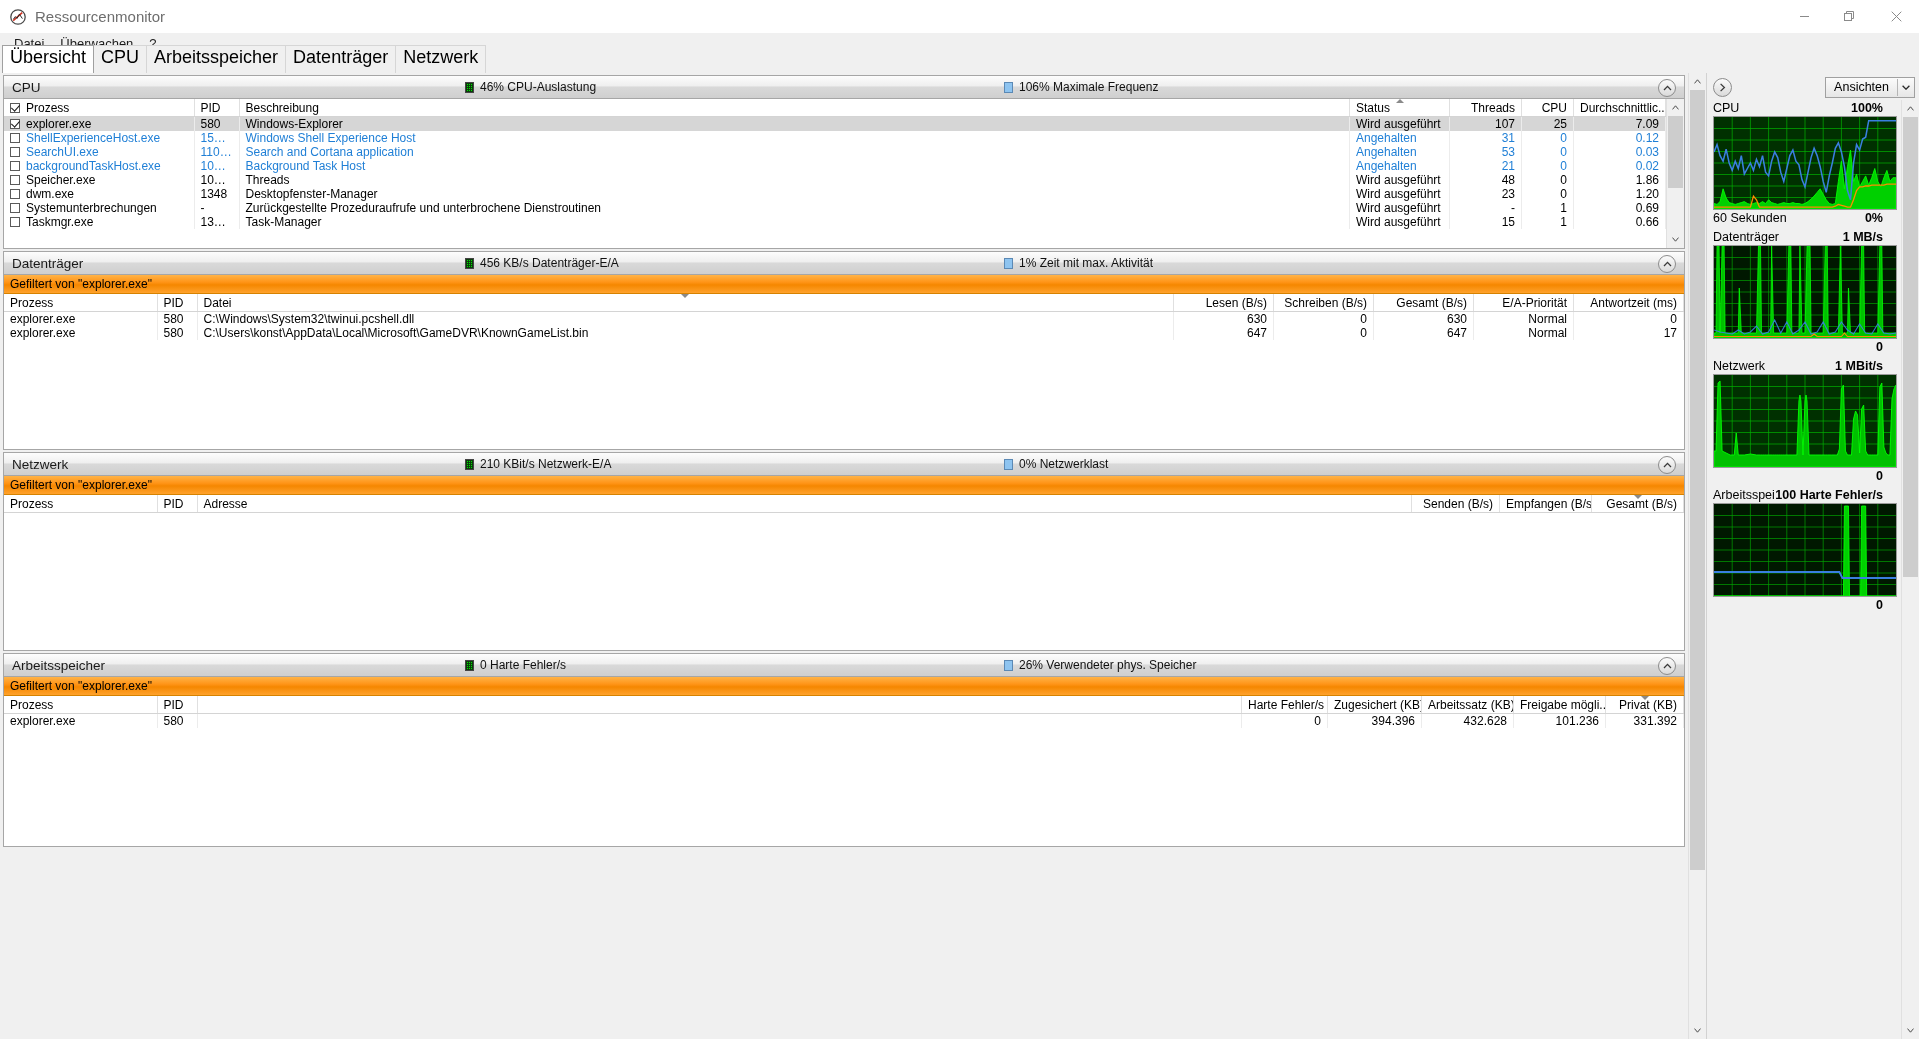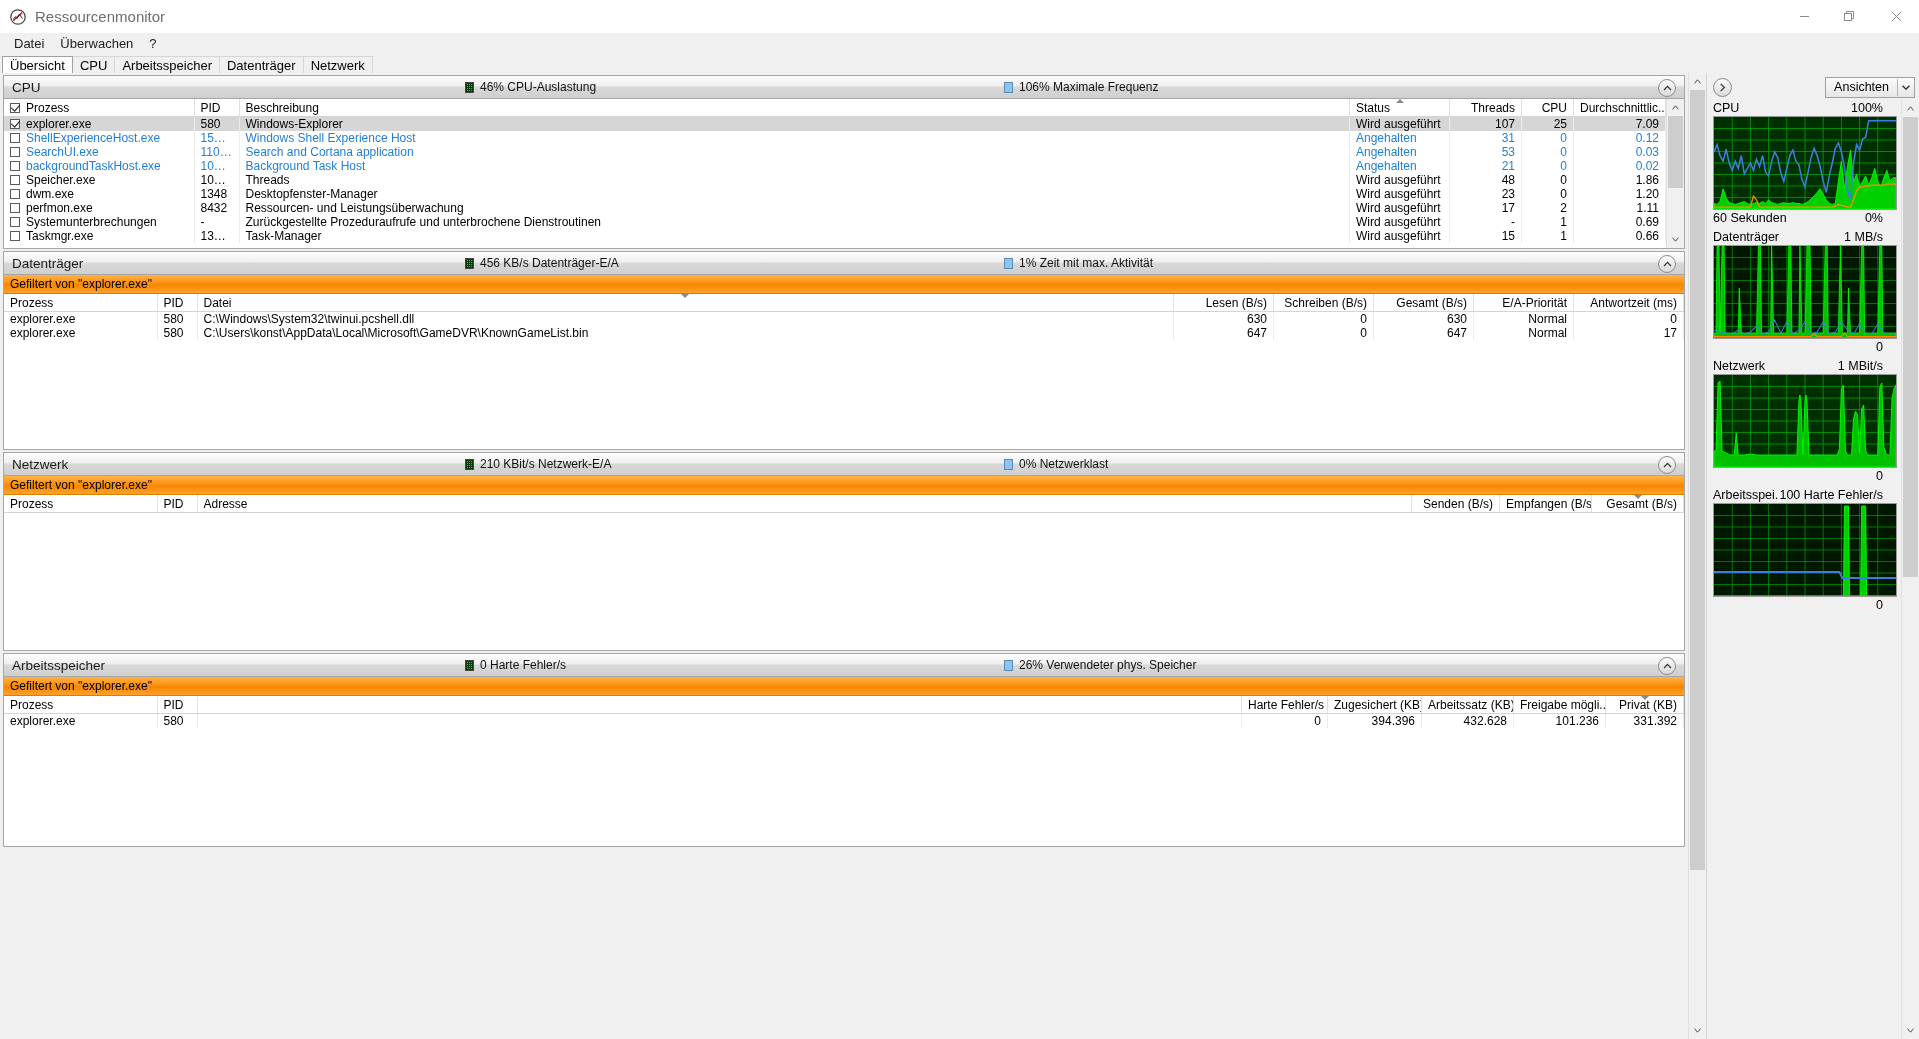--- a/index.html
+++ b/index.html
@@ -18,21 +18,21 @@
   .tb-title{font-size:15px;color:#6e6e6e;flex:1;}
   .winbtns{display:flex;height:33px;}
   .winbtn{width:46px;height:33px;display:flex;align-items:center;justify-content:center;color:#8a8a8a;}
 
   
   .menubar{height:21px;background:#f0f0f0;display:flex;align-items:center;padding-left:6px;flex:0 0 auto;}
   .menu-item{font-size:13px;color:#1b1b1b;padding:2px 8px;}
 
   
   .tabstrip{height:19px;background:#f0f0f0;display:flex;align-items:flex-end;padding-left:2px;position:relative;flex:0 0 auto;}
-  .tab{font-size:13px;color:#000;padding:1px 7px 2px 7px;border:1px solid #d6d6d6;border-bottom:none;background:#f0f0f0;margin-right:-1px;height:17px;box-sizing:border-box;}
+  .tab{font-size:18px;color:#000;padding:1px 7px 2px 7px;border:1px solid #d6d6d6;border-bottom:none;background:#f0f0f0;margin-right:-1px;height:28px;box-sizing:border-box;}
   .tab.active{background:#ffffff;border-color:#a0a0a0;font-weight:normal;position:relative;z-index:2;}
 
   
   .body{flex:1 1 auto;display:flex;min-height:0;background:#f0f0f0;}
   .leftpane{flex:1 1 auto;min-width:0;position:relative;background:#f0f0f0;display:flex;flex-direction:column;}
   .leftscroll{flex:1 1 auto;overflow:hidden;position:relative;}
   .rightpane{width:212px;flex:0 0 212px;background:#f0f0f0;display:flex;flex-direction:column;border-left:1px solid #d2d2d2;}
 
   
   .group{margin:2px 3px 0 3px;border:1px solid #a6a6a6;background:#fff;}
@@ -112,21 +112,21 @@
     background:linear-gradient(to bottom,#fbfbfb,#e6e6e6);font-size:12.5px;padding:0;
   }
   .views-btn .lbl{padding:0 8px;}
   .views-btn .sep{width:1px;height:17px;background:#b5b5b5;}
   .views-btn .arrow{width:16px;display:flex;align-items:center;justify-content:center;}
   .rp-inner{flex:1 1 auto;display:flex;min-height:0;}
   .rp-content{flex:1 1 auto;padding:0 4px 0 6px;min-width:0;}
   .chartblk{margin-bottom:3px;}
   .chart-lbls{display:flex;justify-content:space-between;font-size:12.5px;height:16px;align-items:center;padding-right:14px;}
   .chart-lbls .l{white-space:nowrap;overflow:hidden;}
-  .chart-lbls .r{white-space:nowrap;}
+  .chart-lbls .r{white-space:nowrap;font-weight:bold;}
   .gbox{position:relative;height:90px;border:1px solid #9a9a9a;background:#000;overflow:hidden;}
   .gbox svg{display:block;width:100%;height:100%;}
   .chartblk{position:relative;}
 </style>
 </head>
 <body>
 
 <div class="app">
 
   <div class="titlebar">
@@ -266,29 +266,20 @@
                     <tr>
                       <td><span class="cb"></span><span>dwm.exe</span></td>
                       <td>1348</td>
                       <td>Desktopfenster-Manager</td>
                       <td>Wird ausgeführt</td>
                       <td class="num">23</td>
                       <td class="num">0</td>
                       <td class="num">1.20</td>
                     </tr>
                     <tr>
-                      <td><span class="cb"></span><span>perfmon.exe</span></td>
-                      <td>8432</td>
-                      <td>Ressourcen- und Leistungsüberwachung</td>
-                      <td>Wird ausgeführt</td>
-                      <td class="num">17</td>
-                      <td class="num">2</td>
-                      <td class="num">1.11</td>
-                    </tr>
-                    <tr>
                       <td><span class="cb"></span><span>Systemunterbrechungen</span></td>
                       <td>-</td>
                       <td>Zurückgestellte Prozeduraufrufe und unterbrochene Dienstroutinen</td>
                       <td>Wird ausgeführt</td>
                       <td class="num">-</td>
                       <td class="num">1</td>
                       <td class="num">0.69</td>
                     </tr>
                     <tr>
                       <td><span class="cb"></span><span>Taskmgr.exe</span></td>

